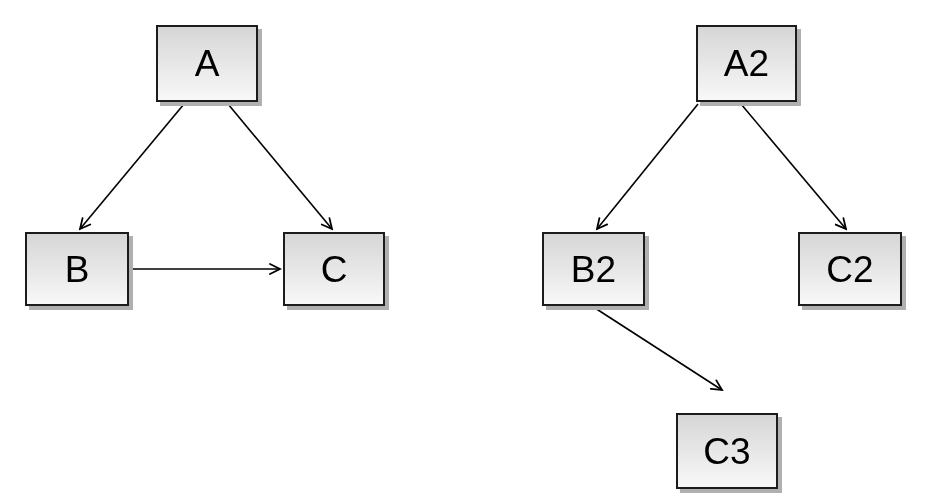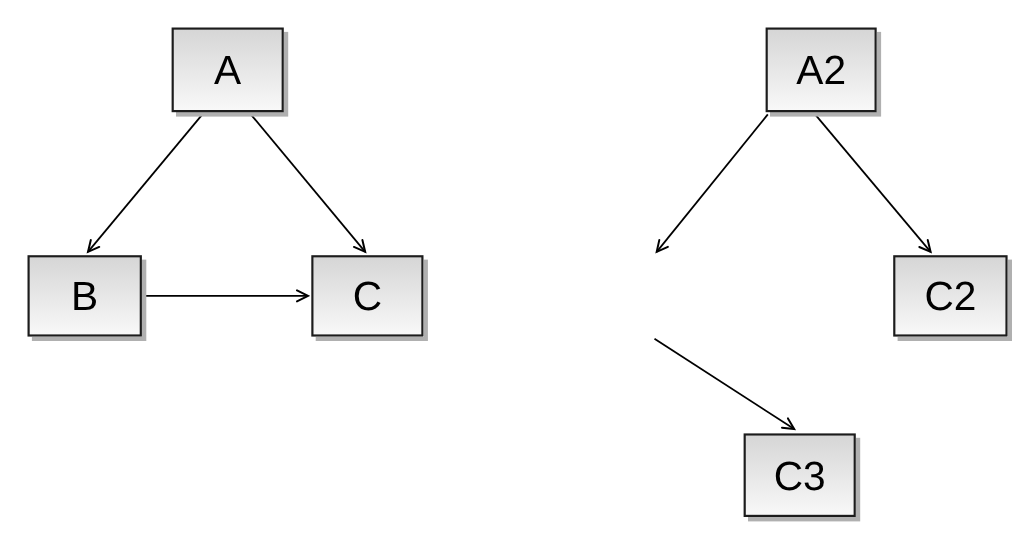--- a/index.html
+++ b/index.html
@@ -70,21 +70,24 @@
   </div>
 
   <div class="node" style="left: 283px; top: 232px; width: 102px; height: 74px;">
     <span class="node-label">C</span>
   </div>
 
   <div class="node" style="left: 669px; top: 25px; width: 101px; height: 77px; margin-left: 27px;">
     <span class="node-label">A2</span>
   </div>
 
+  <div class="node" style="left: 542px; top: 232px; width: 103px; height: 74px;">
+    <span class="node-label">B2</span>
+  </div>
 
-  <div class="node" style="left: 798px; top: 232px; width: 104px; height: 74px; margin-left: 14px;">
+  <div class="node" style="left: 798px; top: 232px; width: 104px; height: 74px;">
     <span class="node-label">C2</span>
   </div>
 
-  <div class="node" style="left: 676px; top: 394px; width: 102px; height: 76px;">
+  <div class="node" style="left: 676px; top: 413px; width: 102px; height: 76px;">
     <span class="node-label">C3</span>
   </div>
 </div>
 
 </body></html>

